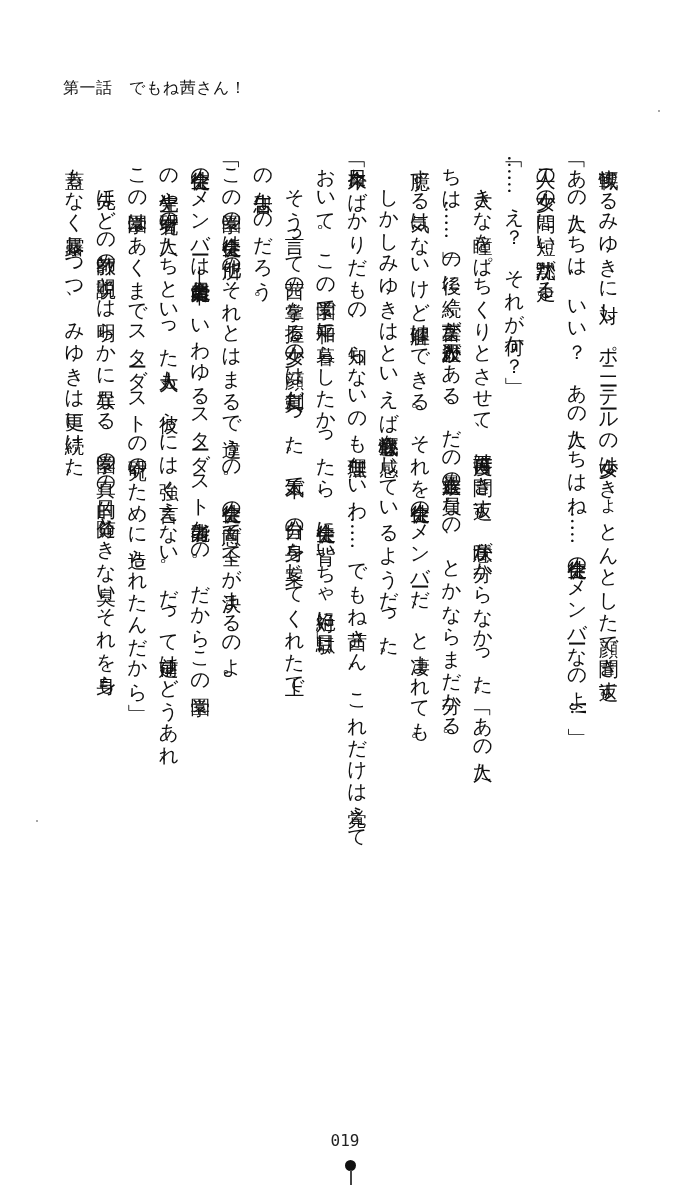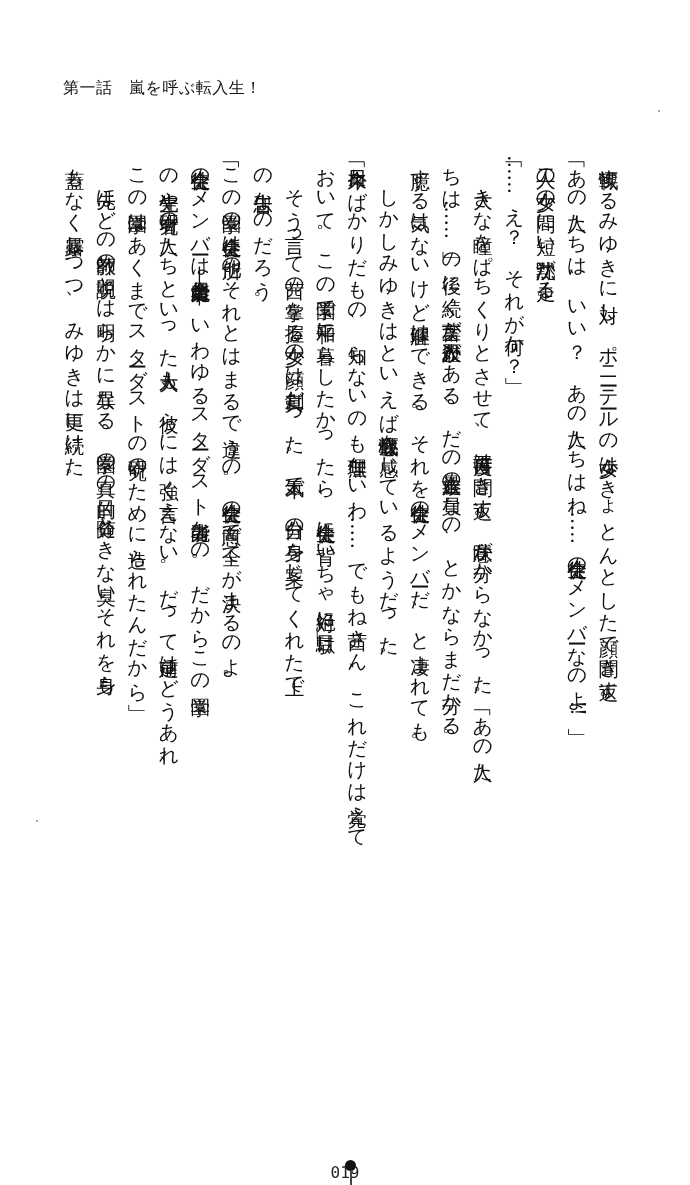--- a/index.html
+++ b/index.html
@@ -42,21 +42,20 @@
   }
   .page-number {
     position: absolute;
     left: 0;
     width: 690px;
     top: 1131px;
     text-align: center;
     font-family: "DejaVu Sans Mono", "Liberation Mono", monospace;
     font-size: 16px;
     color: #222;
-    margin-top: 32px;
   }
   .page-marker-dot {
     position: absolute;
     left: 345px;
     top: 1160px;
     width: 11px;
     height: 11px;
     border-radius: 50%;
     background: #111;
   }
@@ -72,21 +71,21 @@
     position: absolute;
     width: 2px;
     height: 2px;
     background: #888;
     border-radius: 50%;
   }
 </style>
 </head>
 <body>
 
-<div class="running-head">第一話　嵐を呼ぶ転入生！</div>
+<div class="running-head">第一話　でもね茜さん！</div>
 
 <div class="body-text">
   <span class="line">戦慄するみゆきに対し、ポニーテールの少女はきょとんとした顔で聞き返す。</span>
   <span class="line">「あの人たちは、いい？　あの人たちはね……生徒会のメンバーなのよ!!」</span>
   <span class="line">二人の少女の間に短い沈黙が走る。</span>
   <span class="line">「……え？　それが何か？」</span>
   <span class="line">　大きな瞳をぱちくりとさせて、再度茜は聞き返す。意味が分からなかった。「あの人た</span>
   <span class="line">ちは……」の後に続く言葉が殺人歴がある、だの暴走族の一員なの、とかならまだ分かる。</span>
   <span class="line">臆する気はないけど理解はできる。それを生徒会のメンバーだ、と凄まれても。</span>
   <span class="line">　しかしみゆきはといえば心底戦慄を感じているようだった。</span>

